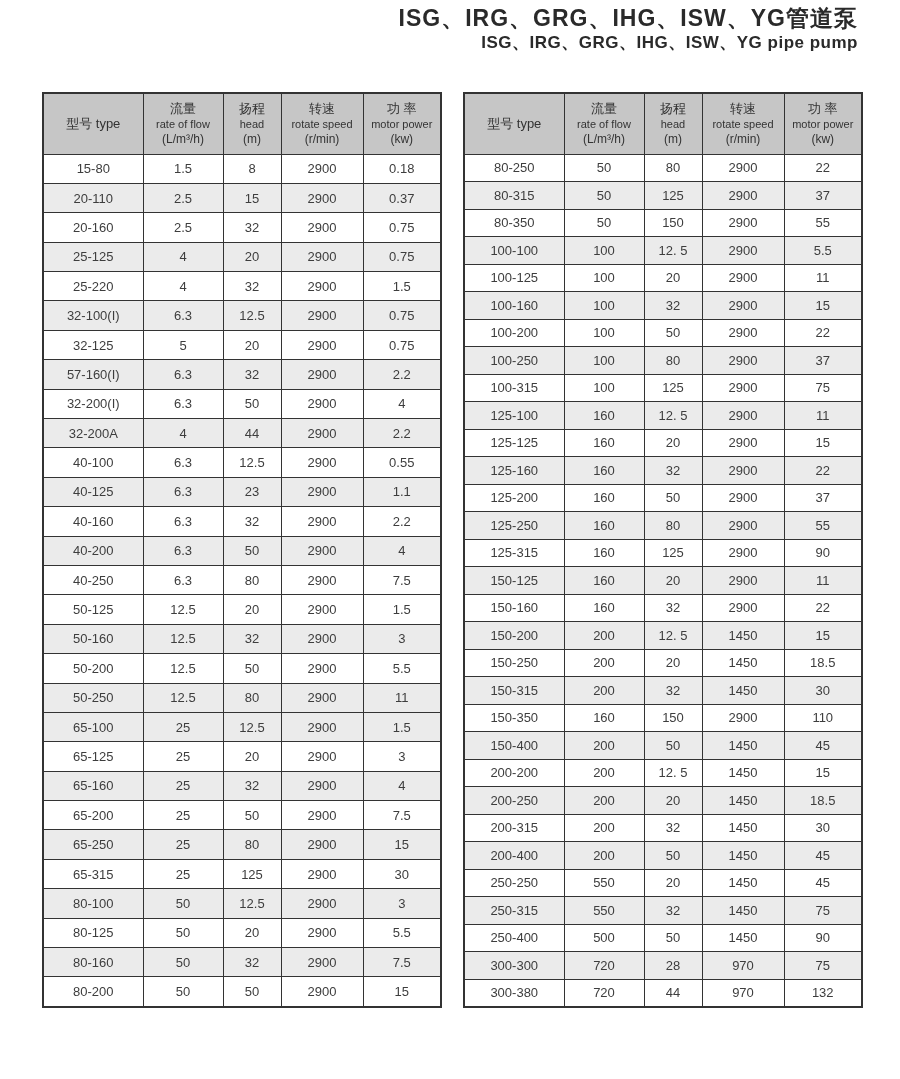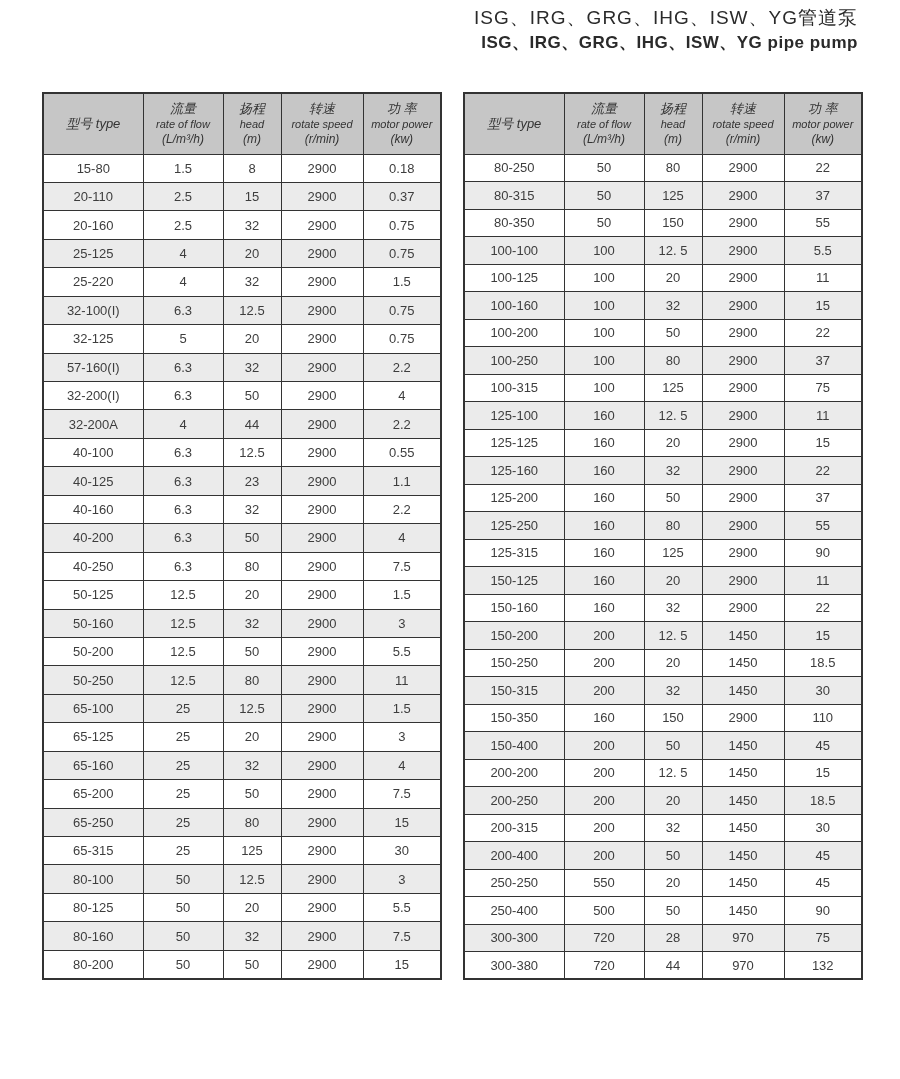--- a/index.html
+++ b/index.html
@@ -19,22 +19,22 @@
     color:var(--text);
     overflow:hidden;
   }
   .title-block{
     position:absolute;
     top:4px;right:42px;
     text-align:right;
     color:var(--title-color);
   }
   .title{
-    font-size:19px;
-    font-weight:400;
+    font-size:23px;
+    font-weight:700;
     letter-spacing:1px;
     line-height:28px;
   }
   .subtitle{
     font-size:17px;
     font-weight:600;
     letter-spacing:0.5px;
     line-height:21px;
   }
   .tables-wrap{
@@ -53,21 +53,20 @@
   table.spec th, table.spec td{
     border:1.5px solid var(--border);
     text-align:center;
     vertical-align:middle;
   }
   table.spec thead th{
     background:var(--header-bg);
     height:61px;
     font-weight:normal;
     padding:2px 0;
-    font-style:italic;
   }
   .h-cn{font-size:13px;line-height:16px;color:#333;}
   .h-en{font-size:11px;line-height:15px;color:#333;}
   .h-unit{font-size:12px;line-height:14px;color:#333;}
   table.spec tbody td{
     height:27.5px;
     font-size:13px;
     padding:0 2px;
     background:var(--row-bg);
   }
@@ -550,20 +549,27 @@
           <td>1450</td>
           <td>45</td>
         </tr>
         <tr>
           <td>250-250</td>
           <td>550</td>
           <td>20</td>
           <td>1450</td>
           <td>45</td>
         </tr>
+        <tr class="alt">
+          <td>250-315</td>
+          <td>550</td>
+          <td>32</td>
+          <td>1450</td>
+          <td>75</td>
+        </tr>
         <tr>
           <td>250-400</td>
           <td>500</td>
           <td>50</td>
           <td>1450</td>
           <td>90</td>
         </tr>
         <tr class="alt">
           <td>300-300</td>
           <td>720</td>

